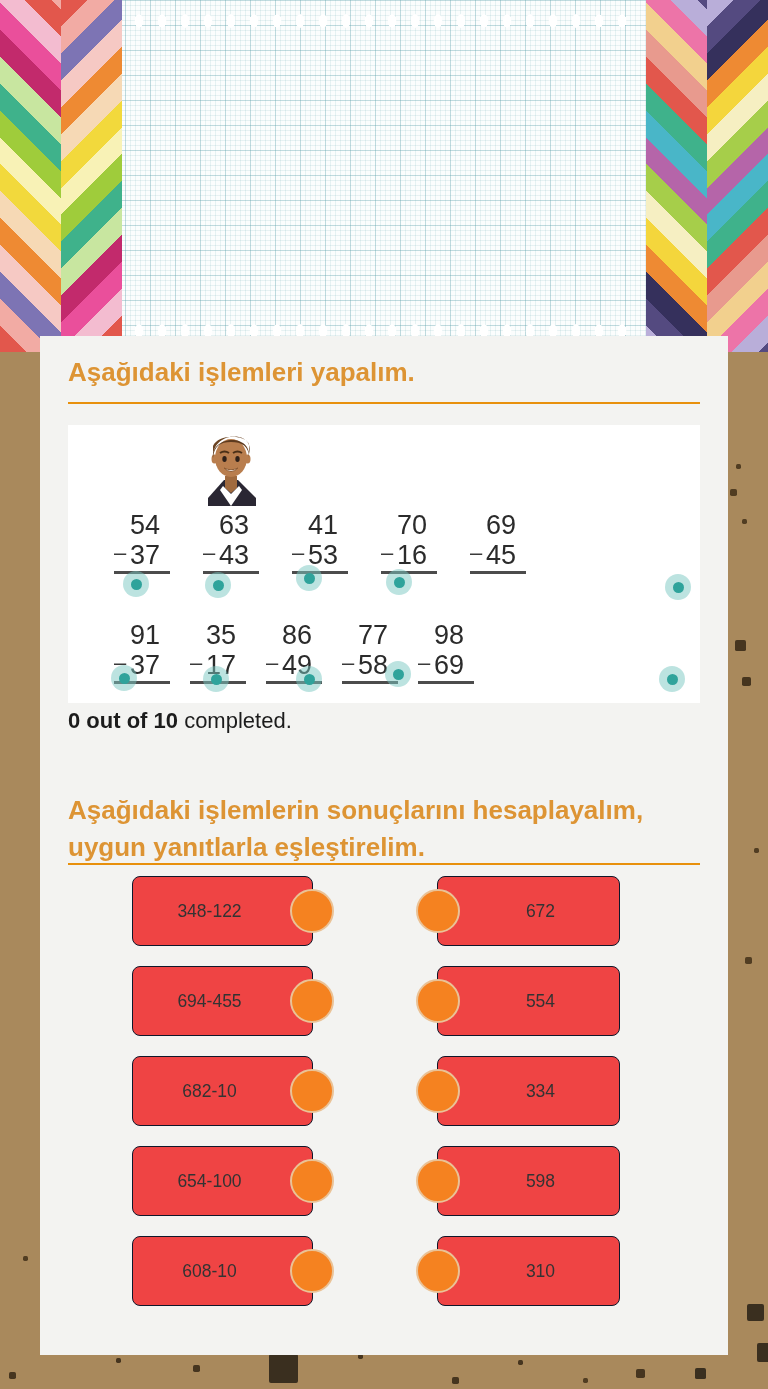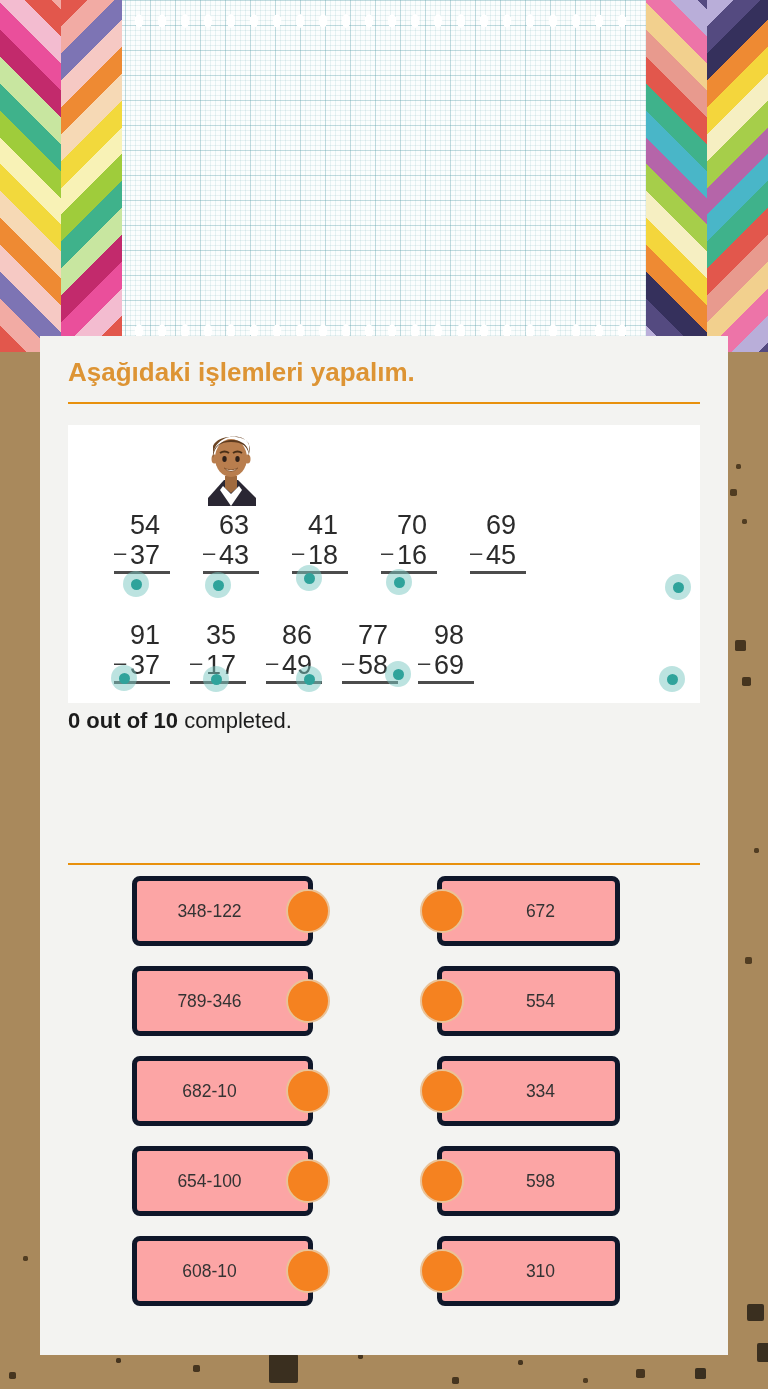--- a/index.html
+++ b/index.html
@@ -86,21 +86,21 @@
   .prob .top{font-size:27px;line-height:1;text-align:center;padding-left:6px;}
   .prob .bot{display:flex;font-size:27px;line-height:1;margin-top:3px;}
   .prob .minus{width:16px;font-size:22px;color:#3a3a3a;}
   .prob .sub{flex:1;text-align:left;}
   .dot{position:absolute;width:26px;height:26px;border-radius:50%;background:rgba(121,200,193,.5);cursor:pointer;}
   .dot:after{content:"";position:absolute;left:7.5px;top:7.5px;width:11px;height:11px;border-radius:50%;background:#2fa39b;}
   .progress{position:absolute;left:28px;top:372px;font-size:22px;color:#1c1c1c;}
   .progress b{font-weight:700;}
   
   .mrow{position:absolute;height:70px;}
-  .mcard{position:absolute;top:0;height:70px;background:#fca5a5;border:5px solid #0f172a;border-radius:8px;
+  .mcard{position:absolute;top:0;height:70px;background:#ef4444;border:1px solid #0f172a;border-radius:8px;
     box-sizing:border-box;display:flex;align-items:center;justify-content:center;
     font-size:17.5px;color:#333;cursor:pointer;}
   .mcard.l{left:92px;width:181px;}
   .mcard.r{left:397px;width:183px;}
   .mcard.l .txt{padding-right:26px;}
   .mcard.r .txt{padding-left:24px;}
   .conn{position:absolute;top:50%;margin-top:-22px;width:44px;height:44px;border-radius:50%;
     background:#f58220;border:2px solid #eac296;box-sizing:border-box;cursor:pointer;}
   .mcard.l .conn{right:-22px;}
   .mcard.r .conn{left:-22px;}
@@ -157,21 +157,21 @@
         <div class="top">63</div>
         <div class="bot">
             <span class="minus">–</span>
             <span class="sub">43</span>
           </div>
       </div>
       <div class="prob">
         <div class="top">41</div>
         <div class="bot">
             <span class="minus">–</span>
-            <span class="sub">18</span>
+            <span class="sub">53</span>
           </div>
       </div>
       <div class="prob">
         <div class="top">70</div>
         <div class="bot">
             <span class="minus">–</span>
             <span class="sub">16</span>
           </div>
       </div>
       <div class="prob">
@@ -228,35 +228,36 @@
     <span class="dot" style="left:597px;top:149px"></span>
     <span class="dot" style="left:43px;top:240px"></span>
     <span class="dot" style="left:135px;top:241px"></span>
     <span class="dot" style="left:228px;top:241px"></span>
     <span class="dot" style="left:317px;top:236px"></span>
     <span class="dot" style="left:591px;top:241px"></span>
   </div>
 
   <div class="progress"><b>0 out of 10</b><span> completed.</span></div>
 
+  <div class="h-orange h2">Aşağıdaki işlemlerin sonuçlarını hesaplayalım, uygun yanıtlarla eşleştirelim.</div>
   <div class="rule rule2"></div>
 
   <div class="mrow" style="top:540px">
     <div class="mcard l">
       <span class="txt">348-122</span>
       <span class="conn"></span>
     </div>
     <div class="mcard r">
       <span class="conn"></span>
       <span class="txt">672</span>
     </div>
   </div>
   <div class="mrow" style="top:630px">
     <div class="mcard l">
-      <span class="txt">789-346</span>
+      <span class="txt">694-455</span>
       <span class="conn"></span>
     </div>
     <div class="mcard r">
       <span class="conn"></span>
       <span class="txt">554</span>
     </div>
   </div>
   <div class="mrow" style="top:720px">
     <div class="mcard l">
       <span class="txt">682-10</span>

